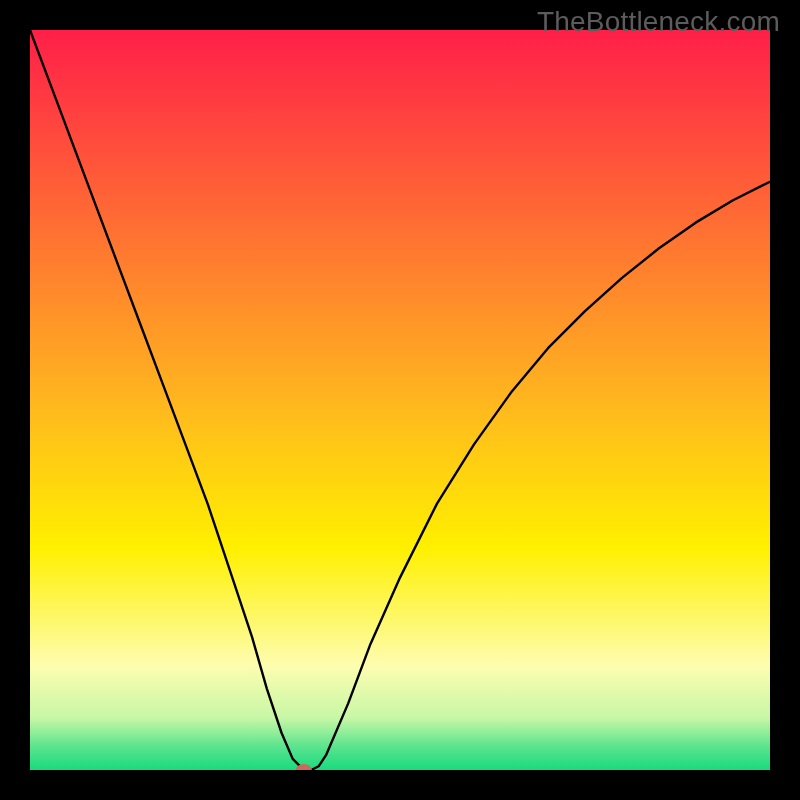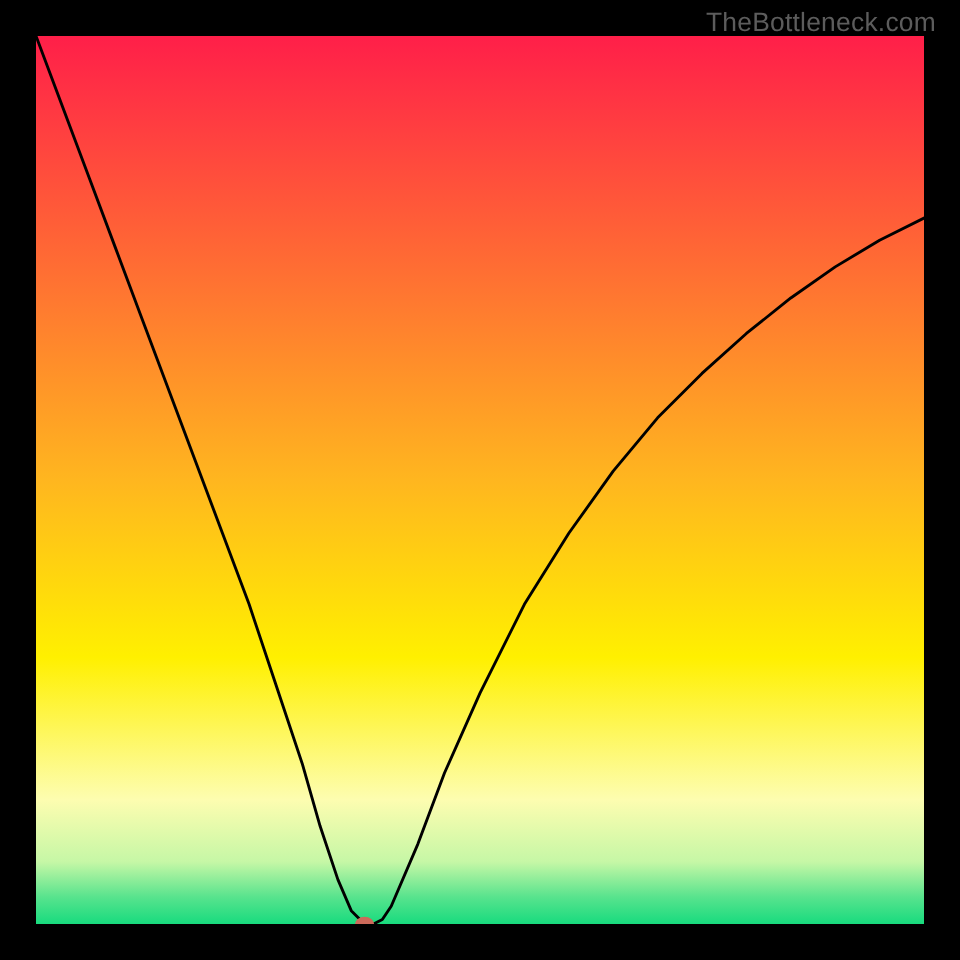--- a/index.html
+++ b/index.html
@@ -15,21 +15,21 @@
     position: relative;
     width: 800px;
     height: 800px;
     background: #000;
   }
   .attribution {
     position: absolute;
     top: 6px;
     right: 20px;
     color: #5c5c5c;
-    font-size: 22px;
+    font-size: 28px;
     font-weight: 500;
     letter-spacing: 0.2px;
     z-index: 20;
   }
   .plot-outer {
     position: absolute;
     left: 30px;
     top: 30px;
     width: 740px;
     height: 740px;

